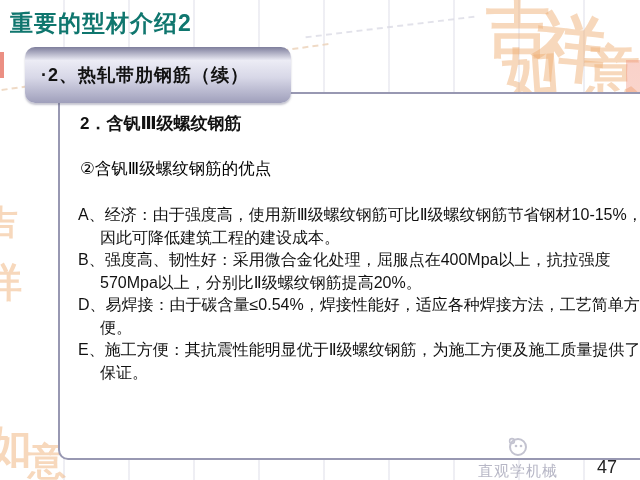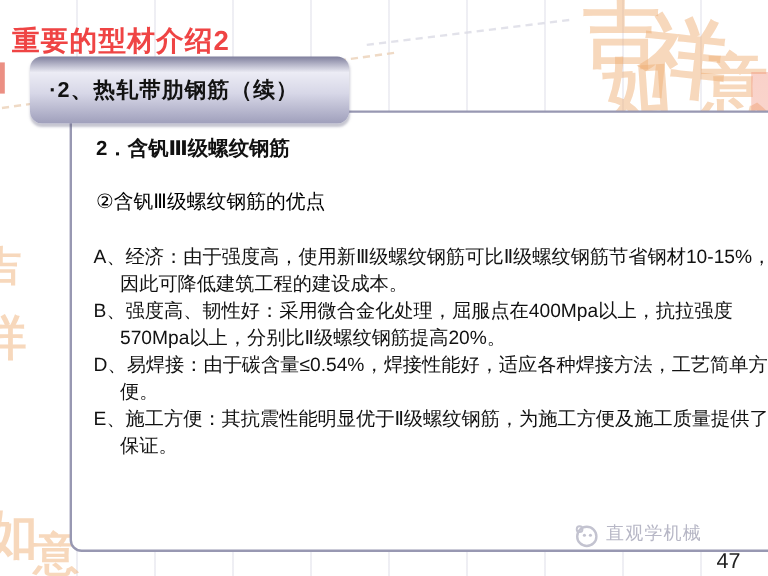--- a/index.html
+++ b/index.html
@@ -26,22 +26,22 @@
     background:linear-gradient(rgba(240,140,120,.40),rgba(244,180,140,.30));
     z-index:1;
   }
   .dash-a{position:absolute;left:305px;top:26px;width:170px;border-top:2px dashed #dcdce6;
     transform:rotate(-7deg);opacity:.8;z-index:0;}
   .dash-b{position:absolute;left:0px;top:66px;width:330px;border-top:2px dashed #ecd2b8;
     transform:rotate(-8deg);opacity:.8;z-index:0;}
   .red-tick{position:absolute;left:0;top:52px;width:4px;height:26px;background:#e46a5a;opacity:.75;z-index:1;}
 
   .slide-title{
-    position:absolute;left:10px;top:19px;z-index:2;
-    font-size:23px;font-weight:bold;color:#ef4444;letter-spacing:1px;
+    position:absolute;left:10px;top:8px;z-index:2;
+    font-size:23px;font-weight:bold;color:#0f766e;letter-spacing:1px;
   }
   .subtitle-bar{
     position:absolute;left:25px;top:47px;width:266px;height:56px;z-index:3;
     border-radius:10px;
     background:linear-gradient(#7e7e9c 0%,#ececf5 24%,#d7d7e7 55%,#9f9fbb 100%);
     box-shadow:0 2px 2px rgba(90,90,120,.35);
     display:flex;align-items:center;
   }
   .subtitle-bar .bar-label{
     padding-left:16px;font-size:18px;font-weight:bold;color:#121212;letter-spacing:1px;
@@ -52,21 +52,21 @@
     border:2px solid #9898b2;border-radius:10px;
     padding:14px 10px 0 18px;
     margin-left:44px;
   }
   .heading{font-size:17px;font-weight:bold;color:#111;margin:6px 0 0 2px;line-height:20px;}
   .subheading{font-size:16.5px;color:#000000;margin:24px 0 0 2px;line-height:20px;}
   .items{margin-top:26px;font-size:16px;color:#111;}
   .item{line-height:22.5px;padding-left:22px;text-indent:-22px;}
   .watermark{
     position:absolute;left:478px;top:435px;z-index:4;
-    display:flex;gap:5px;color:#b7b7c6;
+    display:flex;align-items:center;gap:5px;color:#b7b7c6;flex-direction:column;
   }
   .watermark .wm-text{font-size:15px;letter-spacing:1px;}
   .page-number{
     position:absolute;left:597px;top:457px;z-index:4;
     font-size:18px;font-weight:normal;color:#222;
   }
 </style>
 </head>
 <body>
 

